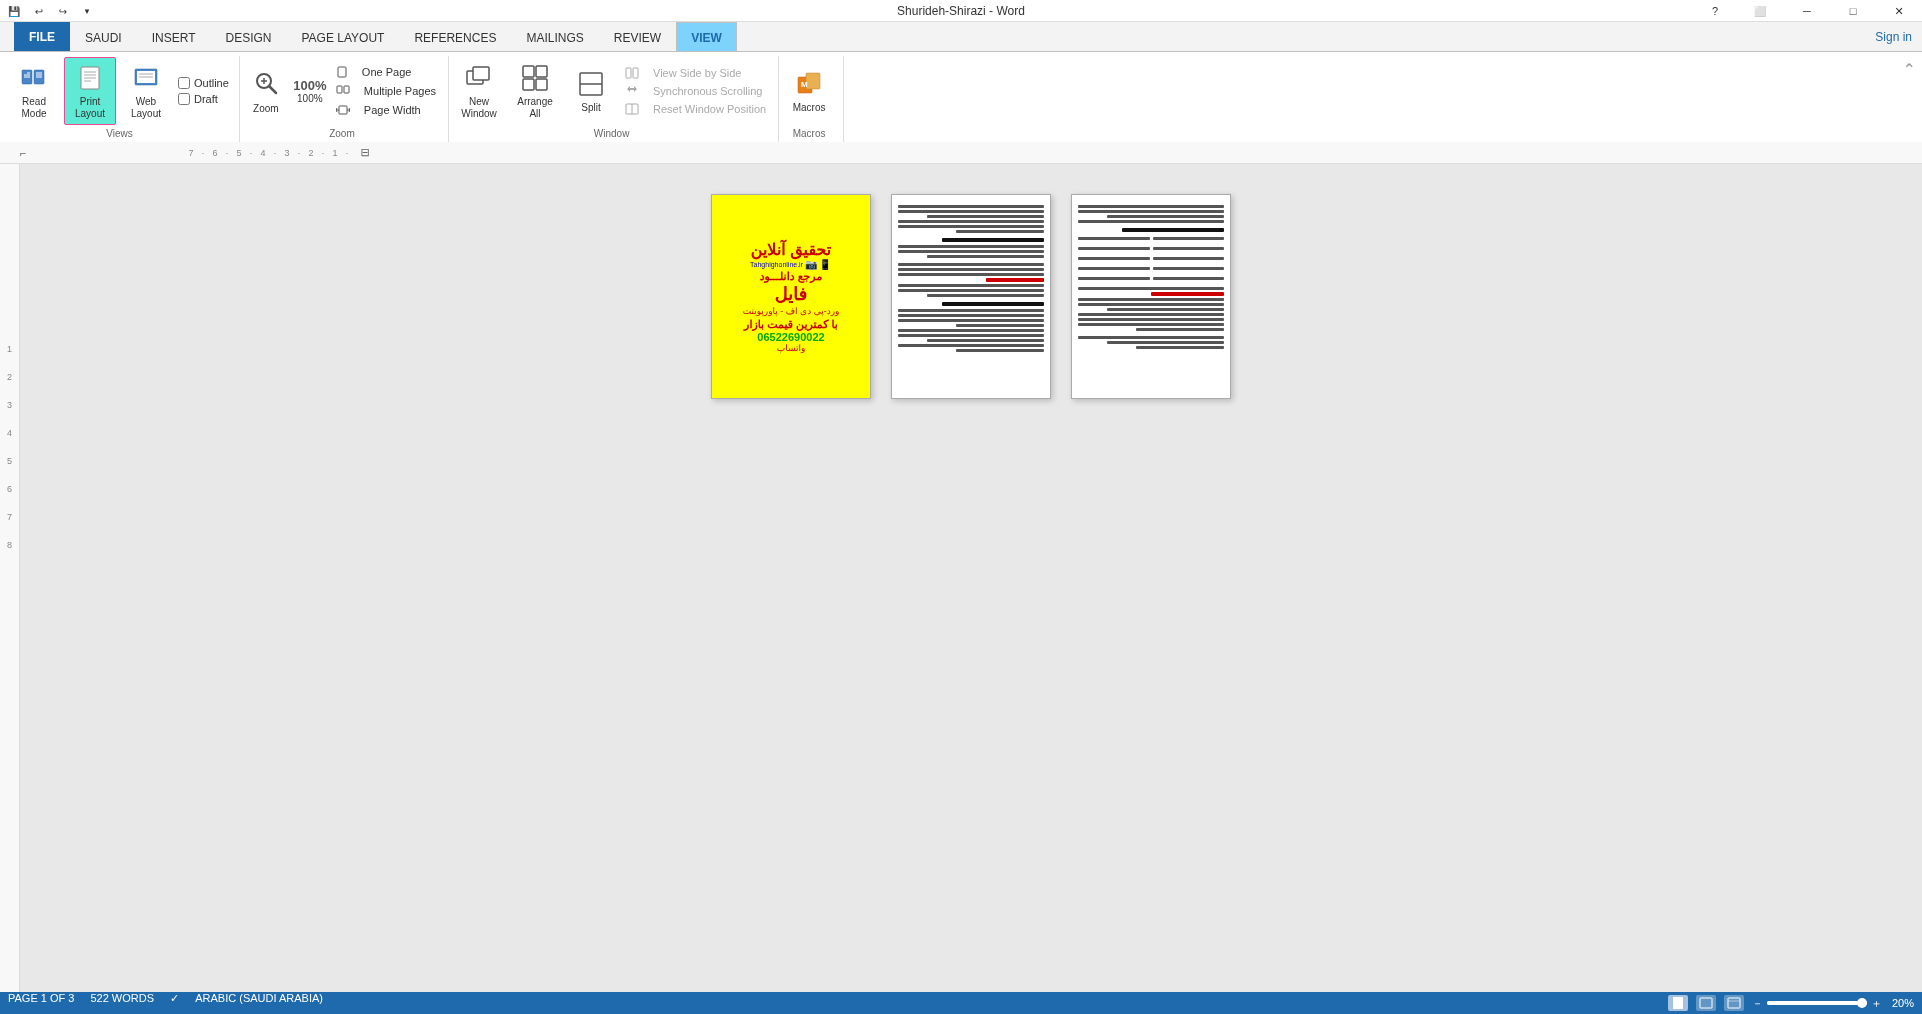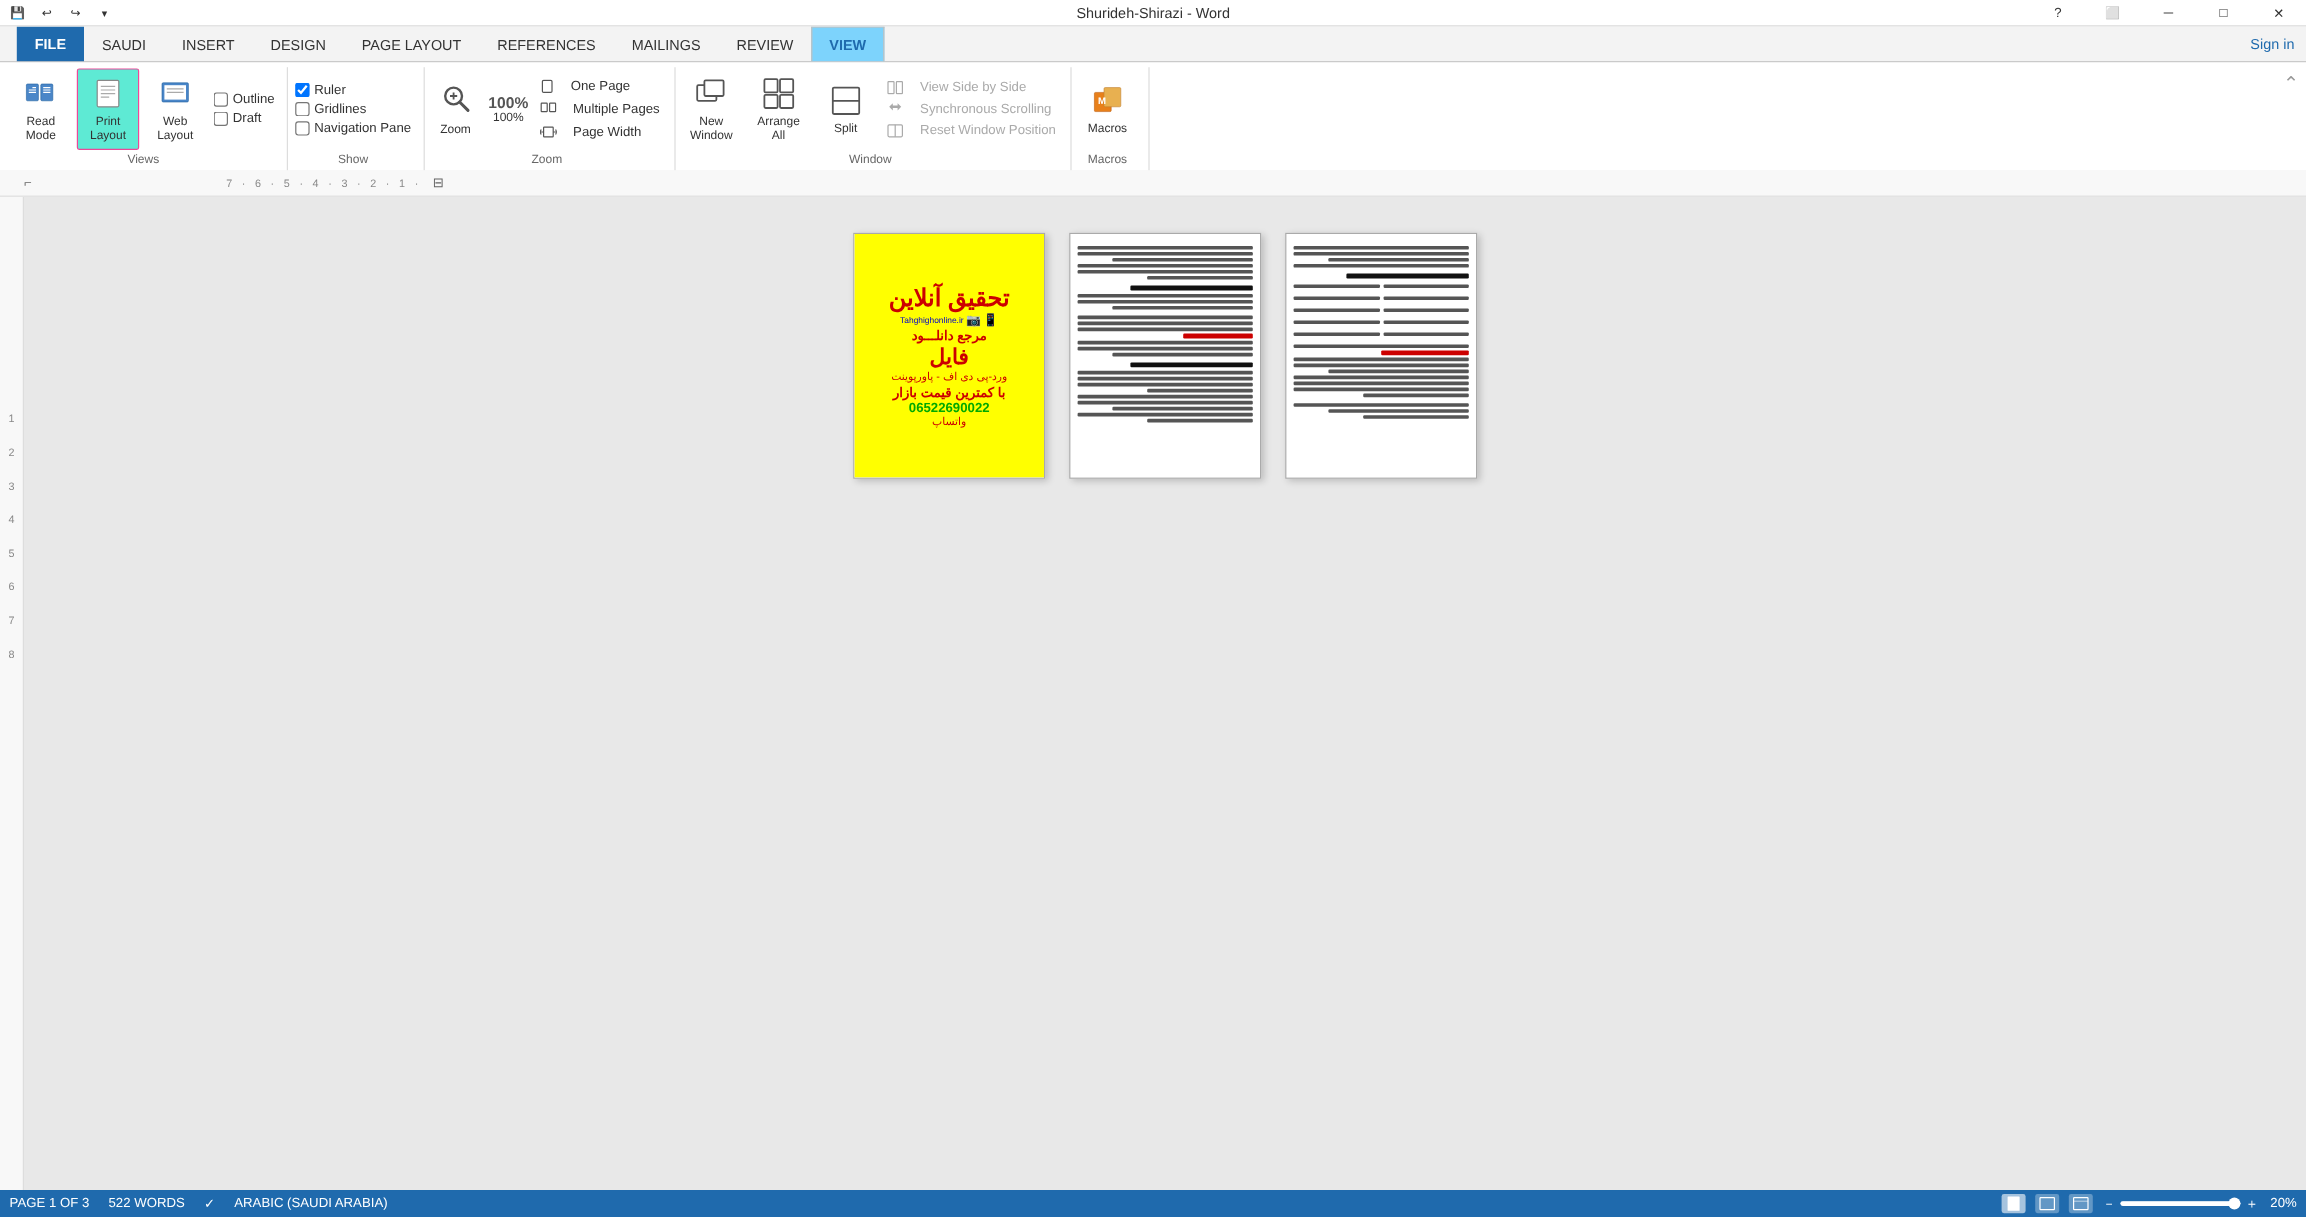--- a/index.html
+++ b/index.html
@@ -256,21 +256,21 @@
       height: 100%;
       background: #ffff00;
       display: flex;
       flex-direction: column;
       align-items: center;
       justify-content: center;
       padding: 6px;
       text-align: center;
     }
     .page1-content .main-title {
-      font-size: 20px;
+      font-size: 16px;
       font-weight: bold;
       color: #cc0000;
       direction: rtl;
       line-height: 1.2;
     }
     .page1-content .subtitle {
       font-size: 11px;
       font-weight: bold;
       color: #cc0000;
       direction: rtl;
@@ -316,21 +316,20 @@
     .text-line.full { width: 100%; }
     .text-line.heading { height: 4px; background: #111; width: 70%; margin-left: auto; margin-bottom: 3px; }
     .text-line.bold { background: #222; height: 3.5px; }
     .text-section { margin-bottom: 5px; }
 
     
     #statusbar {
       height: 22px;
       background: #1f6aad;
       display: flex;
-      align-items: center;
       padding: 0 8px;
       gap: 16px;
       position: fixed;
       bottom: 0;
       width: 100%;
     }
     .status-item {
       font-size: 11px;
       color: white;
       white-space: nowrap;
@@ -472,39 +471,20 @@
         </label>
         <label class="checkbox-item">
           <input type="checkbox" style=""> 
             <span>Draft</span>
         </label>
       </div>
     </div>
     <div class="ribbon-group-label">Views</div>
   </div>
 
-  <div class="ribbon-group">
-    <div class="ribbon-group-content">
-      <div class="views-col">
-        <label class="checkbox-item">
-          <input type="checkbox" checked="" style=""> 
-            <span>Ruler</span>
-        </label>
-        <label class="checkbox-item">
-          <input type="checkbox" style=""> 
-            <span>Gridlines</span>
-        </label>
-        <label class="checkbox-item">
-          <input type="checkbox" style=""> 
-            <span>Navigation Pane</span>
-        </label>
-      </div>
-    </div>
-    <div class="ribbon-group-label">Show</div>
-  </div>
 
   <div class="ribbon-group">
     <div class="ribbon-group-content">
       <div class="zoom-big-btn">
         <div class="btn-icon">
           <svg width="28" height="28" viewBox="0 0 28 28">
             <circle cx="12" cy="12" r="7" fill="none" stroke="#555" stroke-width="2"></circle>
             <line x1="17" y1="17" x2="24" y2="24" stroke="#555" stroke-width="2.5" stroke-linecap="round"></line>
             <line x1="9" y1="12" x2="15" y2="12" stroke="#555" stroke-width="1.5"></line>
             <line x1="12" y1="9" x2="12" y2="15" stroke="#555" stroke-width="1.5"></line>

